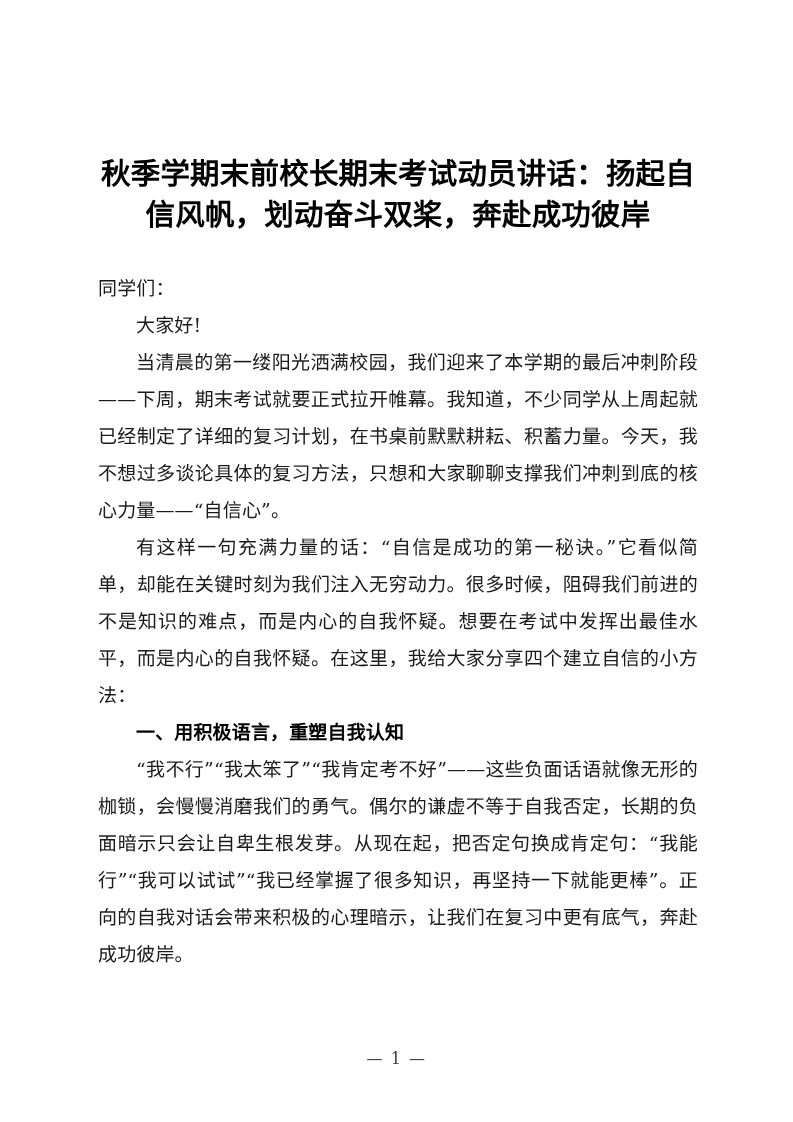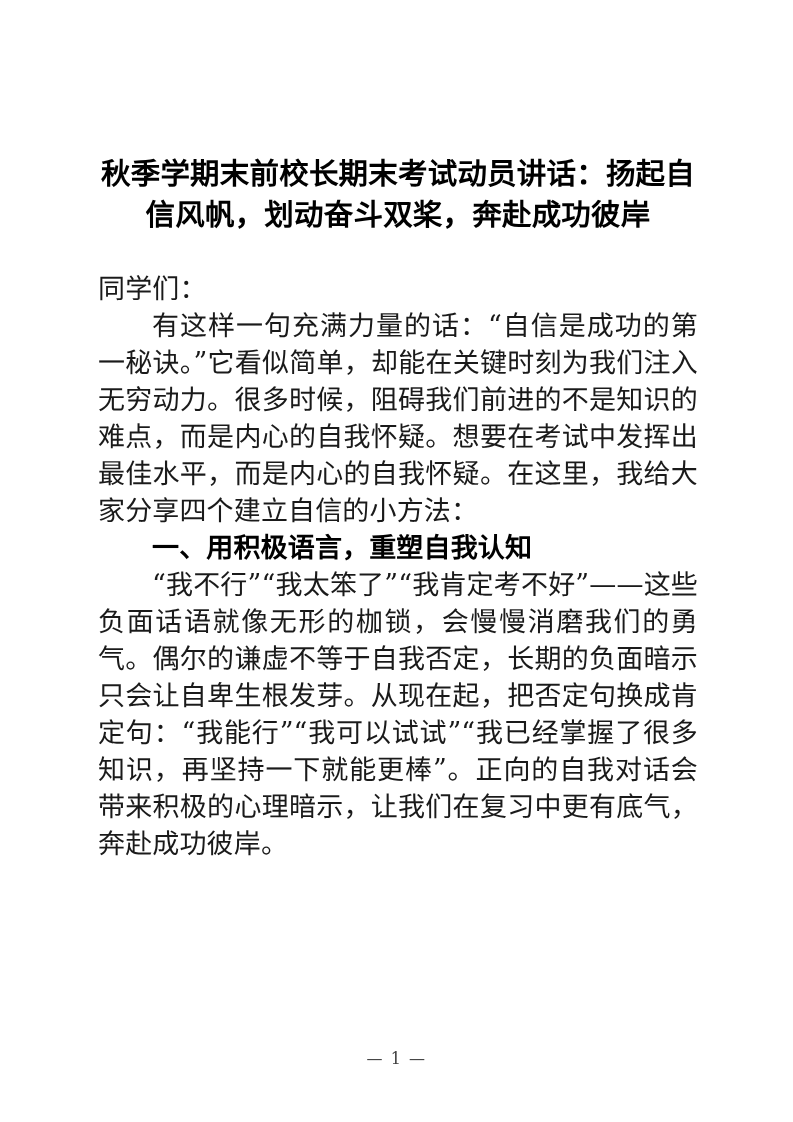--- a/index.html
+++ b/index.html
@@ -50,21 +50,21 @@
 
   
   .body-block {
     padding-top: 34px;
   }
 
   p.para {
     margin: 0;
     padding: 0;
     font-family: "DejaVu Serif", "Liberation Serif", serif;
-    font-size: 27px;
+    font-size: 19px;
     line-height: 37px;
     text-align: justify;
     text-align-last: left;
     text-justify: inter-character;
     letter-spacing: 0.15px;
     color: #1a1a1a;
     word-break: break-all;
   }
 
   p.indent {
@@ -102,21 +102,23 @@
 <div class="page">
 
   <div class="content">
 
     <h1 class="doc-title">秋季学期末前校长期末考试动员讲话：扬起自信风帆，划动奋斗双桨，奔赴成功彼岸</h1>
 
     <div class="body-block">
 
       <p class="para salutation">同学们：</p>
 
+      <p class="para indent">大家好!</p>
 
+      <p class="para indent">当清晨的第一缕阳光洒满校园，我们迎来了本学期的最后冲刺阶段——下周，期末考试就要正式拉开帷幕。我知道，不少同学从上周起就已经制定了详细的复习计划，在书桌前默默耕耘、积蓄力量。今天，我不想过多谈论具体的复习方法，只想和大家聊聊支撑我们冲刺到底的核心力量——“自信心”。</p>
 
       <p class="para indent">有这样一句充满力量的话：“自信是成功的第一秘诀。”它看似简单，却能在关键时刻为我们注入无穷动力。很多时候，阻碍我们前进的不是知识的难点，而是内心的自我怀疑。想要在考试中发挥出最佳水平，而是内心的自我怀疑。在这里，我给大家分享四个建立自信的小方法：</p>
 
       <p class="para section-heading">一、用积极语言，重塑自我认知</p>
 
       <p class="para indent">“我不行”“我太笨了”“我肯定考不好”——这些负面话语就像无形的枷锁，会慢慢消磨我们的勇气。偶尔的谦虚不等于自我否定，长期的负面暗示只会让自卑生根发芽。从现在起，把否定句换成肯定句：“我能行”“我可以试试”“我已经掌握了很多知识，再坚持一下就能更棒”。正向的自我对话会带来积极的心理暗示，让我们在复习中更有底气，奔赴成功彼岸。</p>
 
     </div>
   </div>
 

